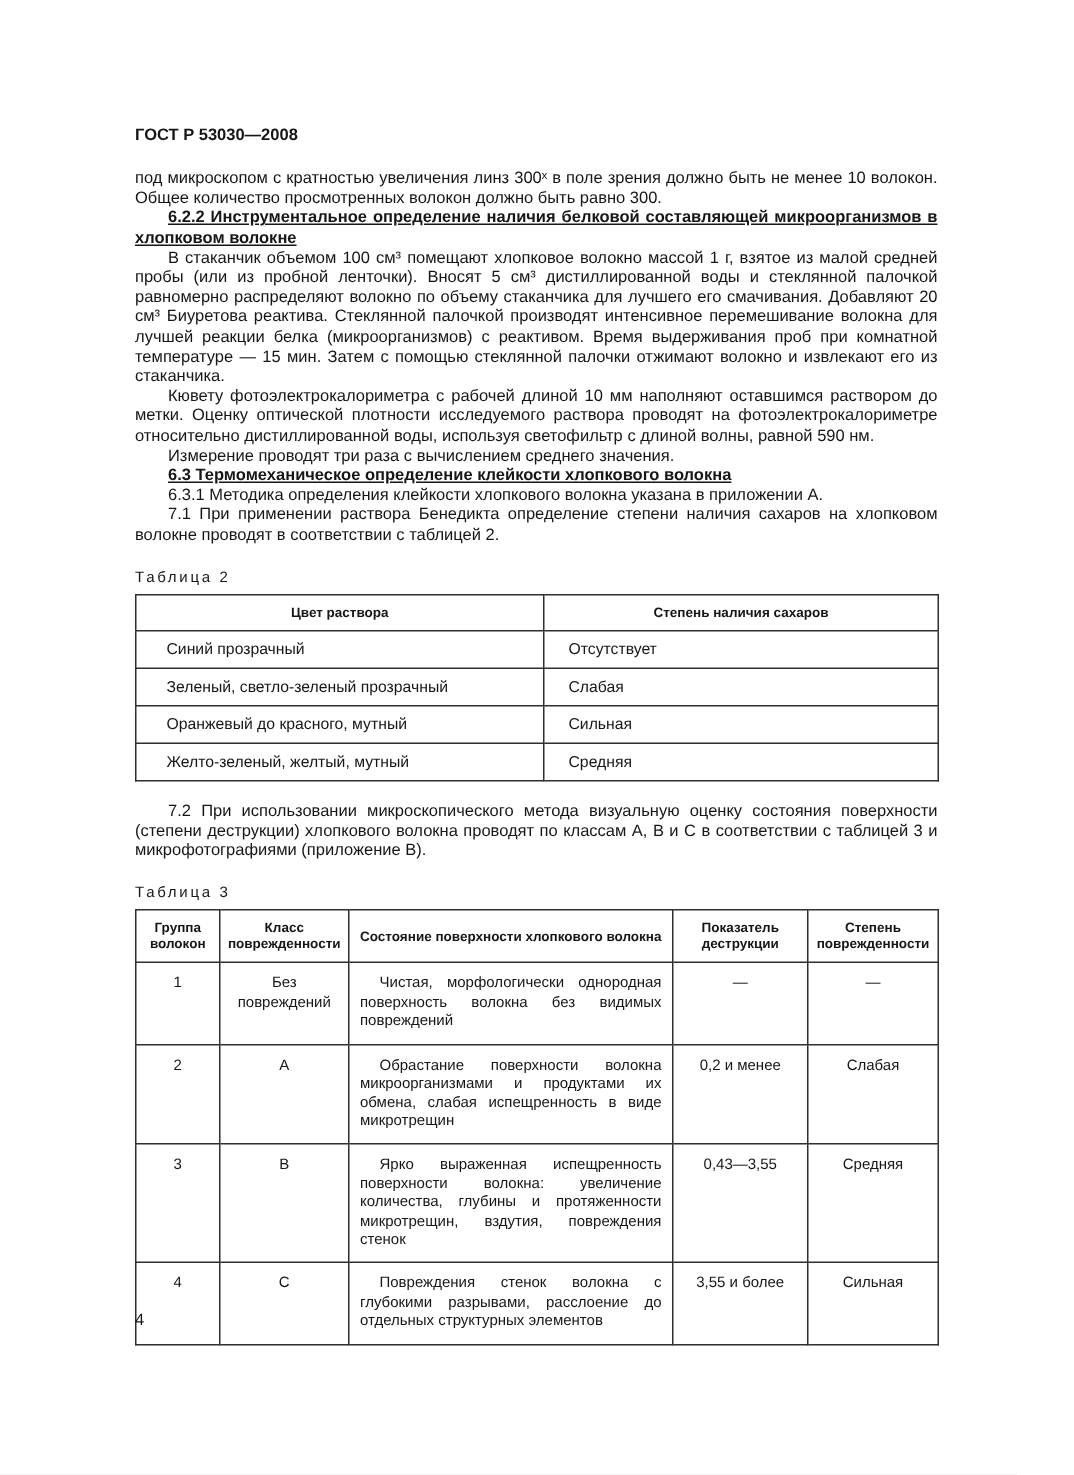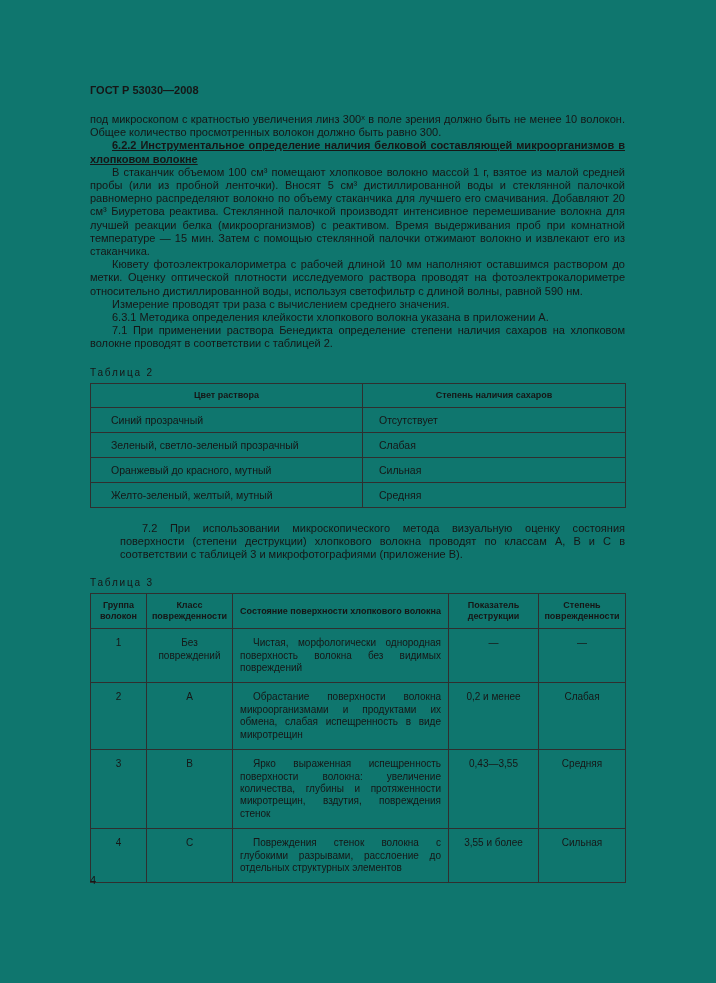--- a/index.html
+++ b/index.html
@@ -1,28 +1,28 @@
 <!DOCTYPE html>
 <html><head>
 <meta charset="utf-8">
 <style>
   * { margin:0; padding:0; box-sizing:border-box; }
   html,body { background:#e8e8e8; }
   body { width:716px; height:983px; font-family:"Liberation Sans","DejaVu Sans",sans-serif; color:#161616; }
   .page {
-    position:relative; width:716px; height:983px; background:#0f766e;
+    position:relative; width:716px; height:983px; background:#ffffff;
     padding:84px 91px 0 90px; overflow:hidden;
   }
   .doc-header { font-size:11px; font-weight:bold; margin-bottom:17px; }
   .content p { font-size:11px; line-height:13.2px; text-align:justify; text-indent:22px; }
   .content p.noindent { text-indent:0; }
   .content p.bold { font-weight:bold;text-decoration:underline; }
   .section-heading { font-size:12.5px; font-weight:bold; word-spacing:4px; margin:15px 0 13px 30px; }
   .table-label { font-size:10px; letter-spacing:1.8px; margin:16px 0 5px 0; }
-  .sp-before { margin-top:14px !important;margin-left:30px; }
+  .sp-before { margin-top:14px !important; }
 
   table { border-collapse:collapse; width:535px; table-layout:fixed; }
   th, td { border:1px solid #2f2f2f; }
   th { font-size:9px; font-weight:bold; text-align:center; vertical-align:middle; padding:6px 3px; line-height:11px; }
 
   
   .t2 td { font-size:10.5px; padding:6px 4px 6px 20px; height:25px; vertical-align:middle; }
   .t2 td.col2 { padding-left:16px; }
 
   
@@ -38,20 +38,21 @@
 <div class="page">
 
   <div class="doc-header">ГОСТ Р 53030—2008</div>
 
   <div class="content">
     <p class="noindent">под микроскопом с кратностью увеличения линз 300ˣ в поле зрения должно быть не менее 10 волокон. Общее количество просмотренных волокон должно быть равно 300.</p>
     <p class="bold">6.2.2 Инструментальное определение наличия белковой составляющей микроорганизмов в хлопковом волокне</p>
     <p>В стаканчик объемом 100 см³ помещают хлопковое волокно массой 1 г, взятое из малой средней пробы (или из пробной ленточки). Вносят 5 см³ дистиллированной воды и стеклянной палочкой равномерно распределяют волокно по объему стаканчика для лучшего его смачивания. Добавляют 20 см³ Биуретова реактива. Стеклянной палочкой производят интенсивное перемешивание волокна для лучшей реакции белка (микроорганизмов) с реактивом. Время выдерживания проб при комнатной температуре — 15 мин. Затем с помощью стеклянной палочки отжимают волокно и извлекают его из стаканчика.</p>
     <p>Кювету фотоэлектрокалориметра с рабочей длиной 10 мм наполняют оставшимся раствором до метки. Оценку оптической плотности исследуемого раствора проводят на фотоэлектрокалориметре относительно дистиллированной воды, используя светофильтр с длиной волны, равной 590 нм.</p>
     <p>Измерение проводят три раза с вычислением среднего значения.</p>
+    <p class="bold">6.3 Термомеханическое определение клейкости хлопкового волокна</p>
     <p>6.3.1 Методика определения клейкости хлопкового волокна указана в приложении А.</p>
 
 
     <p>7.1 При применении раствора Бенедикта определение степени наличия сахаров на хлопковом волокне проводят в соответствии с таблицей 2.</p>
 
     <div class="table-label">Таблица 2</div>
 
     <table class="t2">
       <colgroup>
         <col style="width:272px">

